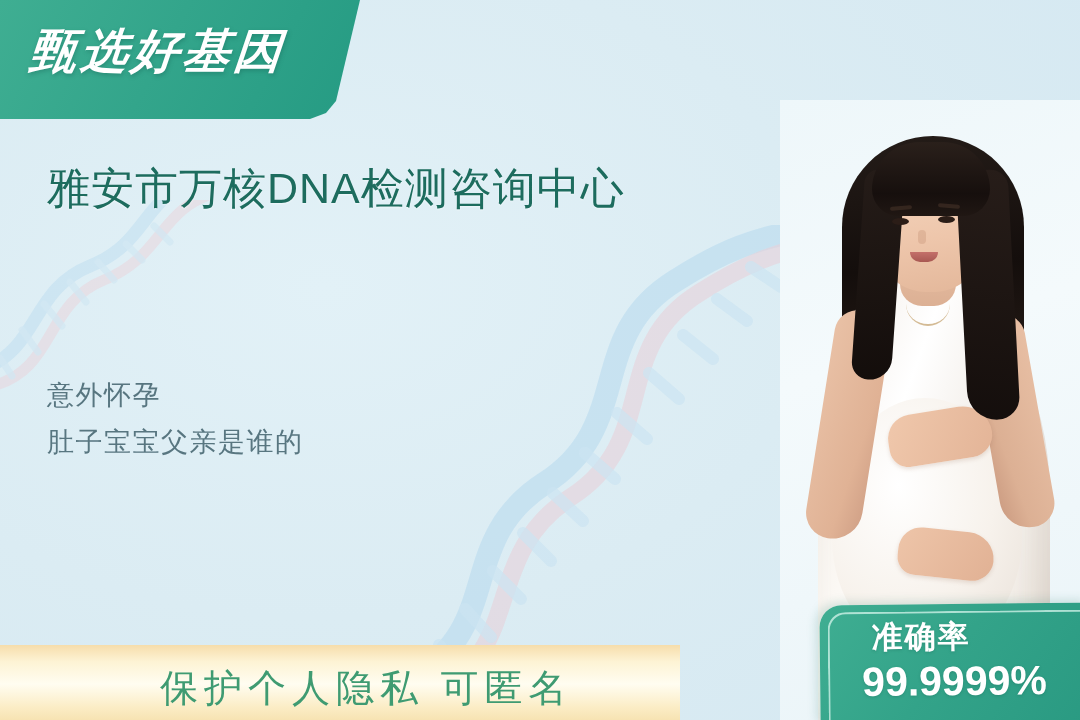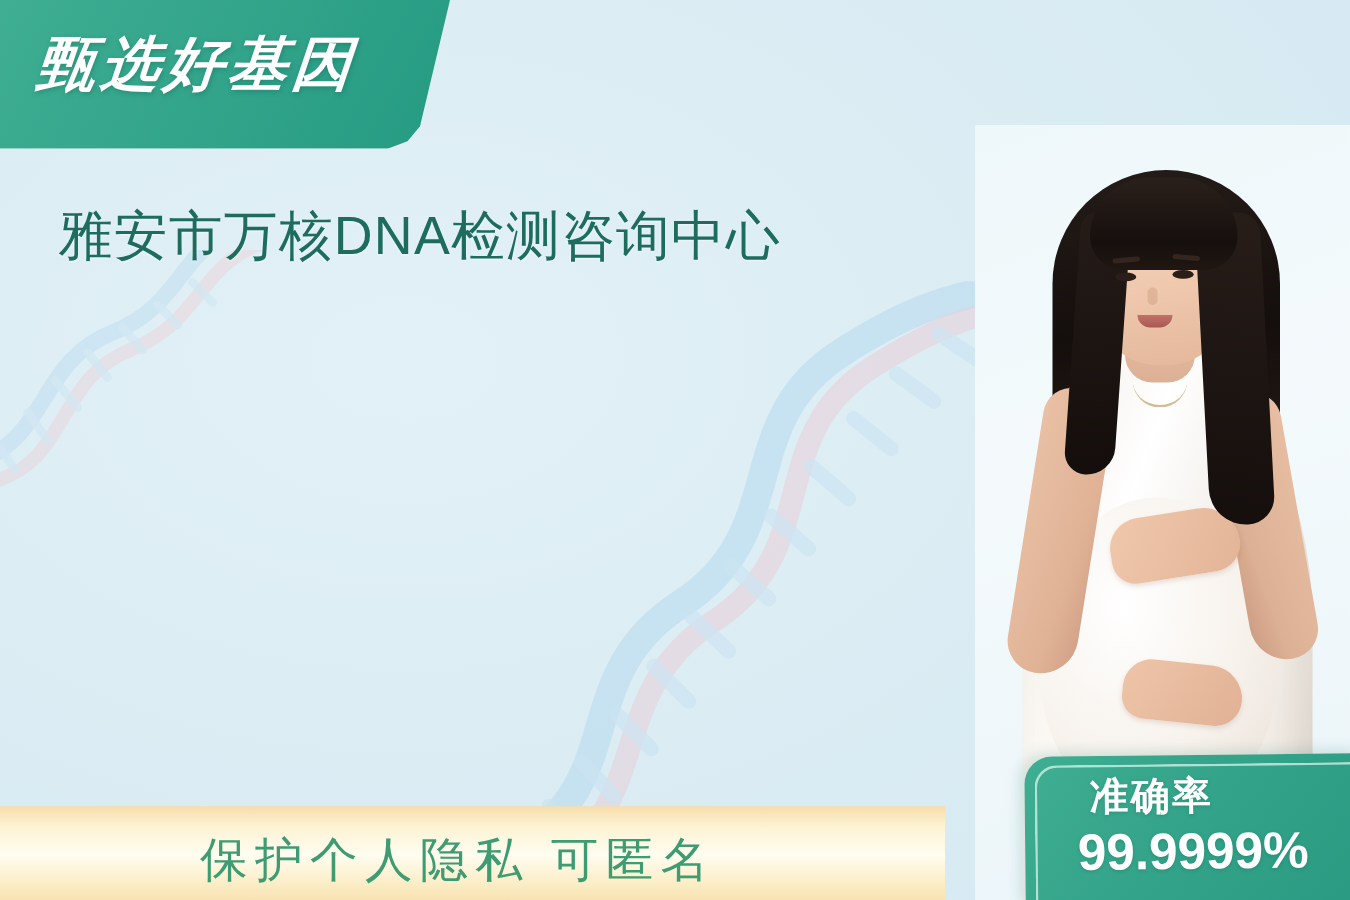--- a/index.html
+++ b/index.html
@@ -185,21 +185,21 @@
     color:#587680;
     line-height:47px;
     letter-spacing:1.5px;
     white-space:nowrap;
   }
   #copy div { height:47px; }
 
   
   #footer {
     position:absolute; left:0; bottom:0;
-    width:756px; height:75px;
+    width:680px; height:75px;
     background:linear-gradient(180deg,#f6ddab 0%, #fdf3d4 22%, #fffdf1 52%, #fbecc4 84%, #f7e3b2 100%);
   }
   #footer .slogan {
     position:absolute; left:160px; top:18px;
     font-size:38px;
     font-weight:400;
     color:#3f9b72;
     letter-spacing:6px;
     white-space:nowrap;
   }
@@ -297,20 +297,22 @@
     <div class="mouth"></div>
   </div>
 
   <div id="ribbon">
     <div class="brand">甄选好基因</div>
   </div>
 
   <h1 id="title">雅安市万核DNA检测咨询中心</h1>
 
   <div id="copy">
+    <div>意外怀孕</div>
+    <div>肚子宝宝父亲是谁的</div>
   </div>
 
   <div id="footer">
     <div class="slogan">保护个人隐私 可匿名</div>
   </div>
 
   <div id="badge">
     <div class="inner"></div>
     <div class="label">准确率</div>
     <div class="value">99.9999%</div>

